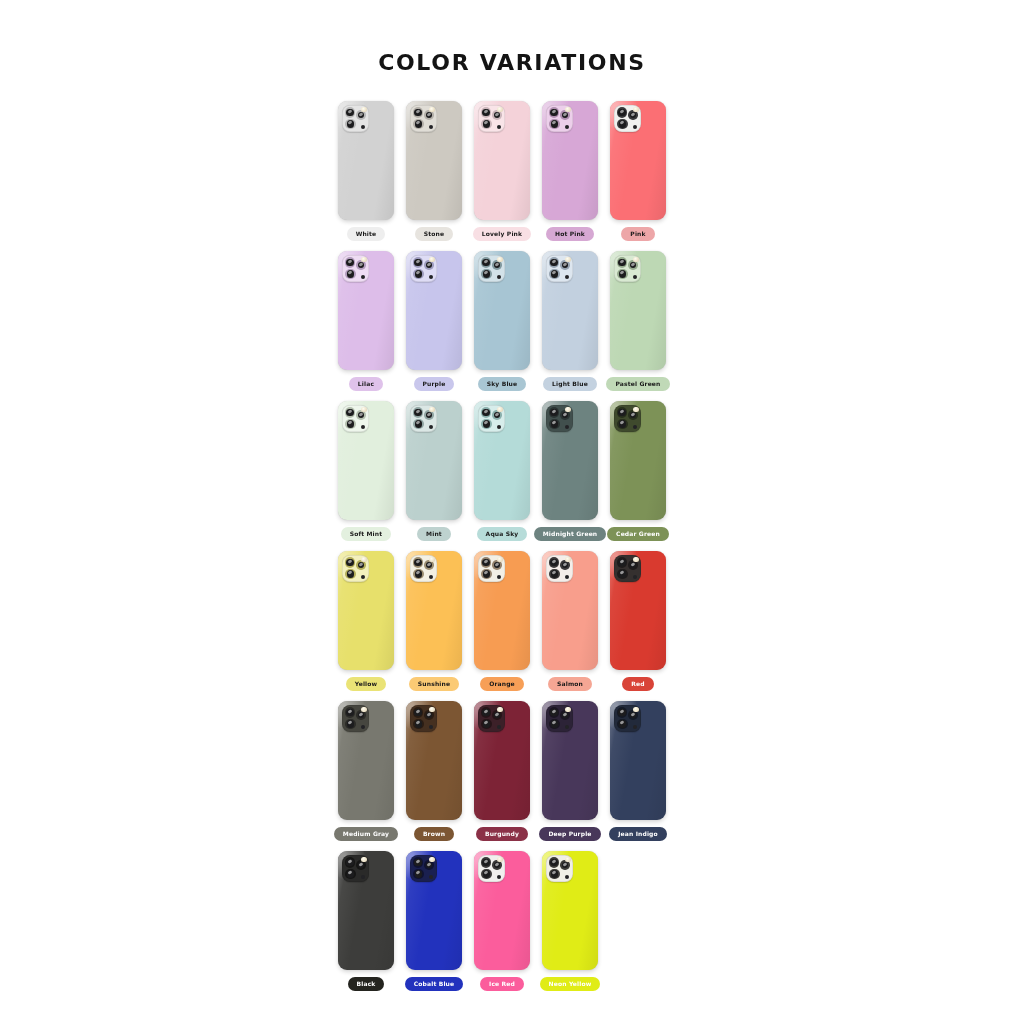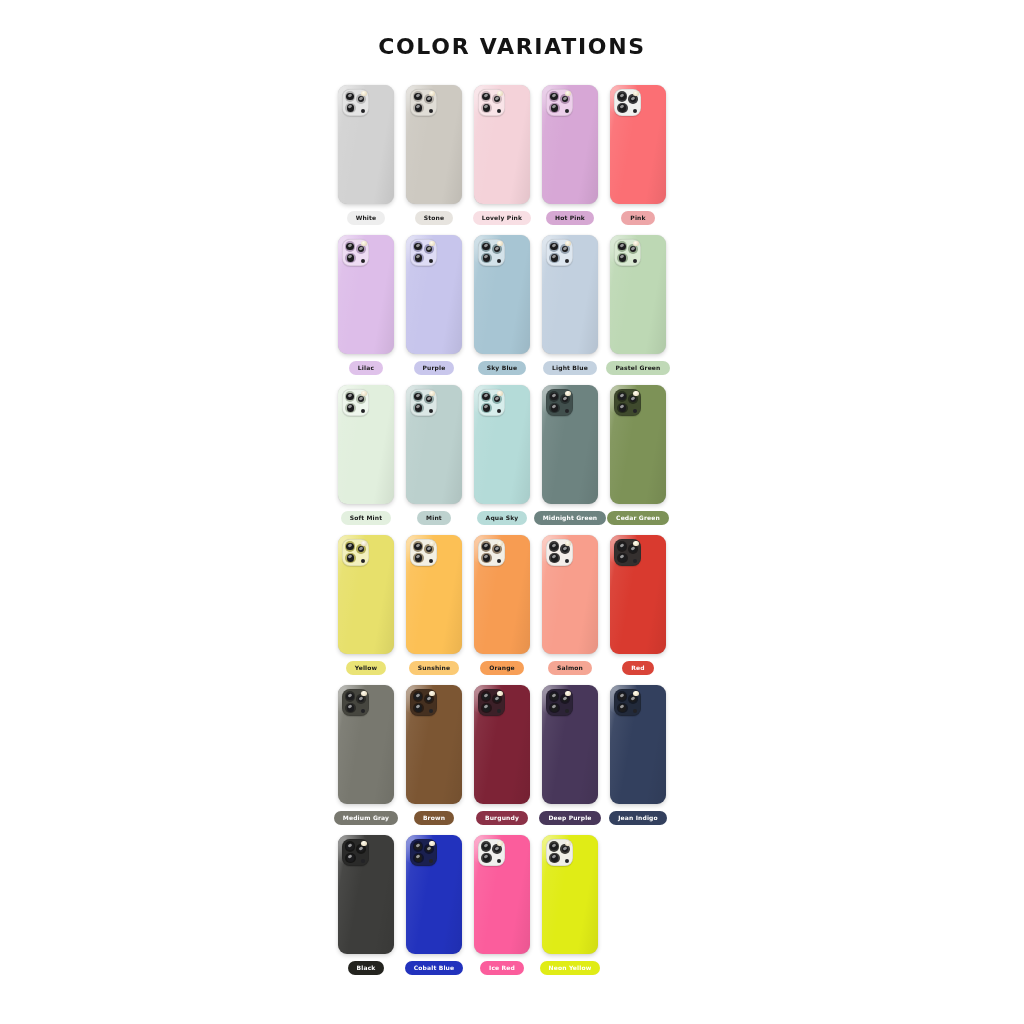--- a/index.html
+++ b/index.html
@@ -23,21 +23,21 @@
     box-sizing: border-box;
   }
 
   .page-title {
     text-align: center;
     font-size: 22px;
     font-weight: bold;
     letter-spacing: 1.7px;
     color: #141414;
     margin: 0;
-    padding-top: 34px;
+    padding-top: 50px;
     font-family: "DejaVu Sans", sans-serif;
   }
 
   .grid {
     margin: 0 auto;
     padding-top: 16px;
     width: 360px;
   }
 
   .row {

